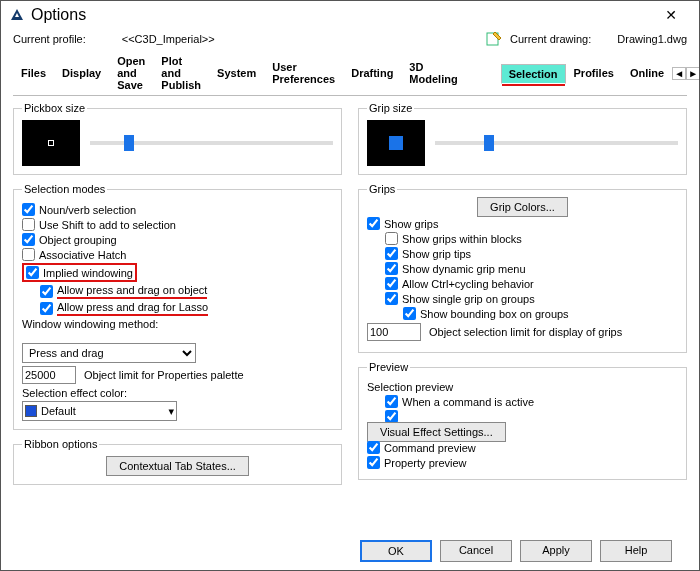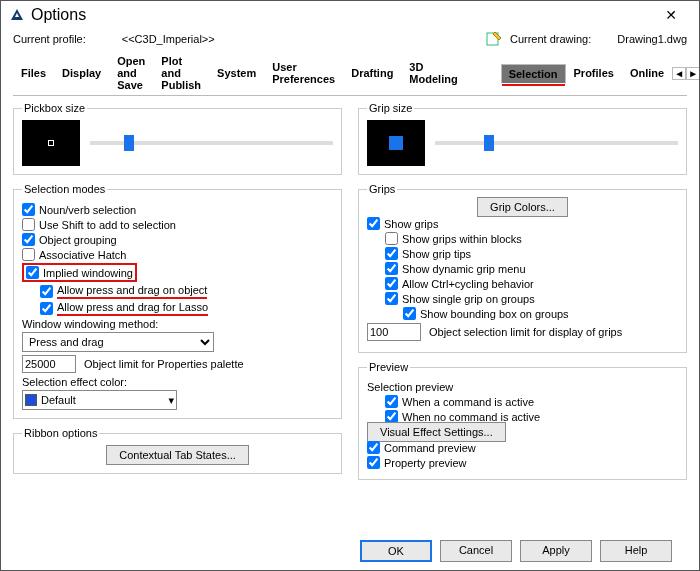--- a/index.html
+++ b/index.html
@@ -47,21 +47,21 @@
   padding: 3px 7px;
   font-size: 11px;
   cursor: default;
   border: 1px solid transparent;
   position: relative;
   font-weight: bold;
 }
 .tab.active {
   border: 1px solid #bbb;
   border-bottom: 1px solid #fff;
-  background: #737373;
+  background: #5eead4;
   margin-bottom: -1px;
   margin-left: 35px;
 }
 .tab.active::after {
   content:"";
   position:absolute;
   left:0; right:0; bottom:-3px;
   height:2px; background:#d11;
 }
 .nav-arrows { display:flex; margin-left:auto; }
@@ -93,21 +93,21 @@
 .indent1 { margin-left: 18px; }
 .indent2 { margin-left: 36px; }
 .red-box { border:2px solid #d11; padding:1px 2px; display:inline-flex; align-items:center; gap:4px; }
 .red-under { border-bottom:2px solid #d11; padding-bottom:1px; }
 select, input[type=text] {
   font-family: inherit; font-size: 11px;
   border: 1px solid #888; background:#fff;
   padding: 1px 2px;
 }
 select { height: 20px; }
-.wsel { width: 192px; }
+.wsel { width: 174px; margin-top: 11px; }
 .small-inp { width: 54px; height:18px; }
 .color-sel { width: 155px; display:flex; align-items:center; gap:4px; border:1px solid #888; height:20px; padding:0 2px; }
 .swatch { width:12px; height:12px; background:#1a4fd6; border:1px solid #555; }
 .btn {
   border:1px solid #888; background:#e9e9e9;
   padding: 3px 12px; font-size:11px;
   min-width: 72px; text-align:center;
 }
 .btn.wide { min-width: 150px; }
 .dlg-btns {
@@ -290,21 +290,20 @@
 
     <fieldset>
       <legend>Preview</legend>
       <div class="lbl">Selection preview</div>
       <label class="chk indent1">
           <input type="checkbox" checked="" style="">
           <span>When a command is active</span>
         </label>
       <label class="chk indent1">
           <input type="checkbox" checked="" style="">
-          <span>When no command is active</span>
         </label>
       <div class="indent1" style="margin:3px 0">
         <span class="btn wide">Visual Effect Settings...</span>
       </div>
       <label class="chk">
           <input type="checkbox" checked="" style="">
           <span>Command preview</span>
         </label>
       <label class="chk">
           <input type="checkbox" checked="" style="">

